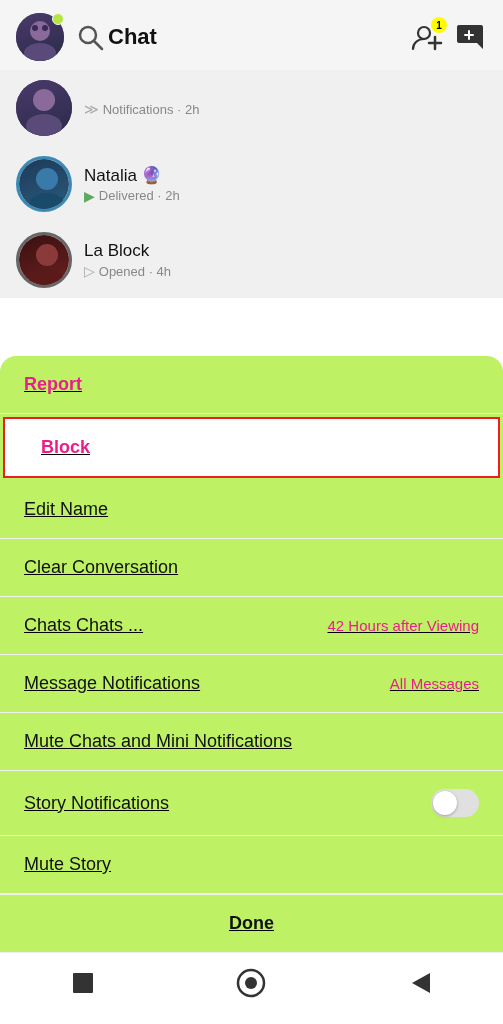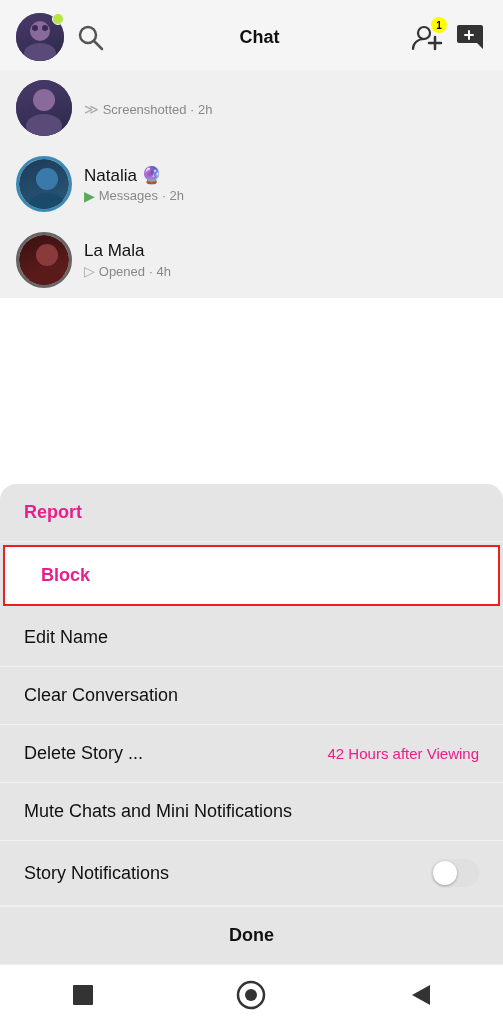--- a/index.html
+++ b/index.html
@@ -44,24 +44,24 @@
       right: 0;
       border: 1.5px solid #f5f5f5;
     }
     .search-icon-btn {
       background: none;
       border: none;
       cursor: pointer;
       padding: 4px;
     }
     .top-bar-title {
-      font-size: 18px;
+      font-size: 22px;
       font-weight: 700;
       color: #111;
-      text-align: center;
+      text-align: left;
       flex: 1;
     }
     .top-bar-right {
       display: flex;
       align-items: center;
       gap: 12px;
     }
     .icon-btn {
       background: none;
       border: none;
@@ -144,27 +144,28 @@
     }
 
     
     .ring {
       border: 2px solid #888;
     }
 
     
     .bottom-sheet {
       position: absolute;
-      bottom: 0;
+      bottom: 12px;
       left: 0;
       right: 0;
-      background: #e5e5e5;
+      background: #bef264;
       border-radius: 16px 16px 0 0;
       padding: 0;
       z-index: 10;
+      text-decoration: underline;
     }
     .sheet-item {
       padding: 18px 24px;
       font-size: 18px;
       font-weight: 500;
       color: #111;
       border-bottom: 1px solid #f0f0f0;
       cursor: pointer;
       display: flex;
       align-items: center;
@@ -289,54 +290,54 @@
       <div class="av1-inner">
         <svg viewBox="0 0 56 56" width="56" height="56">
           <circle cx="28" cy="20" r="11" fill="#8a6a9a"></circle>
           <ellipse cx="28" cy="46" rx="18" ry="12" fill="#5a4a7a"></ellipse>
         </svg>
       </div>
     </div>
     <div class="chat-info">
       <div class="chat-status">
         <span style="color:#aaa; font-size:14px;">≫</span>
-        <span>Screenshotted · 2h</span>
+        <span>Notifications · 2h</span>
       </div>
     </div>
   </div>
 
   <div class="chat-item">
     <div class="chat-avatar av2 ring" style="border: 3px solid #3a8ab5;">
       <div class="av2-inner">
         <svg viewBox="0 0 56 56" width="56" height="56">
           <circle cx="28" cy="20" r="11" fill="#3a7aaa"></circle>
           <ellipse cx="28" cy="46" rx="18" ry="12" fill="#1a4a6a"></ellipse>
         </svg>
       </div>
     </div>
     <div class="chat-info">
       <div class="chat-name">Natalia 🔮</div>
       <div class="chat-status">
         <span style="color:#5aaa5a; font-size:14px;">▶</span>
-        <span>Messages · 2h</span>
+        <span>Delivered · 2h</span>
       </div>
     </div>
   </div>
 
   <div class="chat-item">
     <div class="chat-avatar av3 ring" style="border: 3px solid #666;">
       <div class="av3-inner">
         <svg viewBox="0 0 56 56" width="56" height="56">
           <circle cx="28" cy="20" r="11" fill="#8a3a3a"></circle>
           <ellipse cx="28" cy="46" rx="18" ry="12" fill="#5a1a1a"></ellipse>
         </svg>
       </div>
     </div>
     <div class="chat-info">
-      <div class="chat-name">La Mala</div>
+      <div class="chat-name">La Block</div>
       <div class="chat-status">
         <span style="color:#aaa; font-size:14px;">▷</span>
         <span>Opened · 4h</span>
       </div>
     </div>
   </div>
 </div>
 
 <div class="bottom-sheet">
 
@@ -351,38 +352,45 @@
 
   <div class="sheet-item">
     <span>Edit Name</span>
   </div>
 
   <div class="sheet-item">
     <span>Clear Conversation</span>
   </div>
 
   <div class="sheet-item">
-    <span>Delete Story ...</span>
+    <span>Chats Chats ...</span>
     <span class="value-text">42 Hours after Viewing</span>
   </div>
 
+  <div class="sheet-item">
+    <span>Message Notifications</span>
+    <span class="value-text">All Messages</span>
+  </div>
 
   <div class="sheet-item">
     <span>Mute Chats and Mini Notifications</span>
   </div>
 
   <div class="sheet-item">
     <span>Story Notifications</span>
     <div class="toggle-container">
       <div class="toggle-track">
         <div class="toggle-thumb"></div>
       </div>
     </div>
   </div>
 
+  <div class="sheet-item">
+    <span>Mute Story</span>
+  </div>
 
   <div class="done-btn">Done</div>
 
   <div style="height: 60px; background:#fff; display:flex; align-items:center; justify-content:space-around; border-top:1px solid #eee;">
     <div class="nav-icon">
       <svg width="28" height="28" viewBox="0 0 28 28">
         <rect x="4" y="4" width="20" height="20" fill="#333" rx="1"></rect>
       </svg>
     </div>
     <div class="nav-icon">

